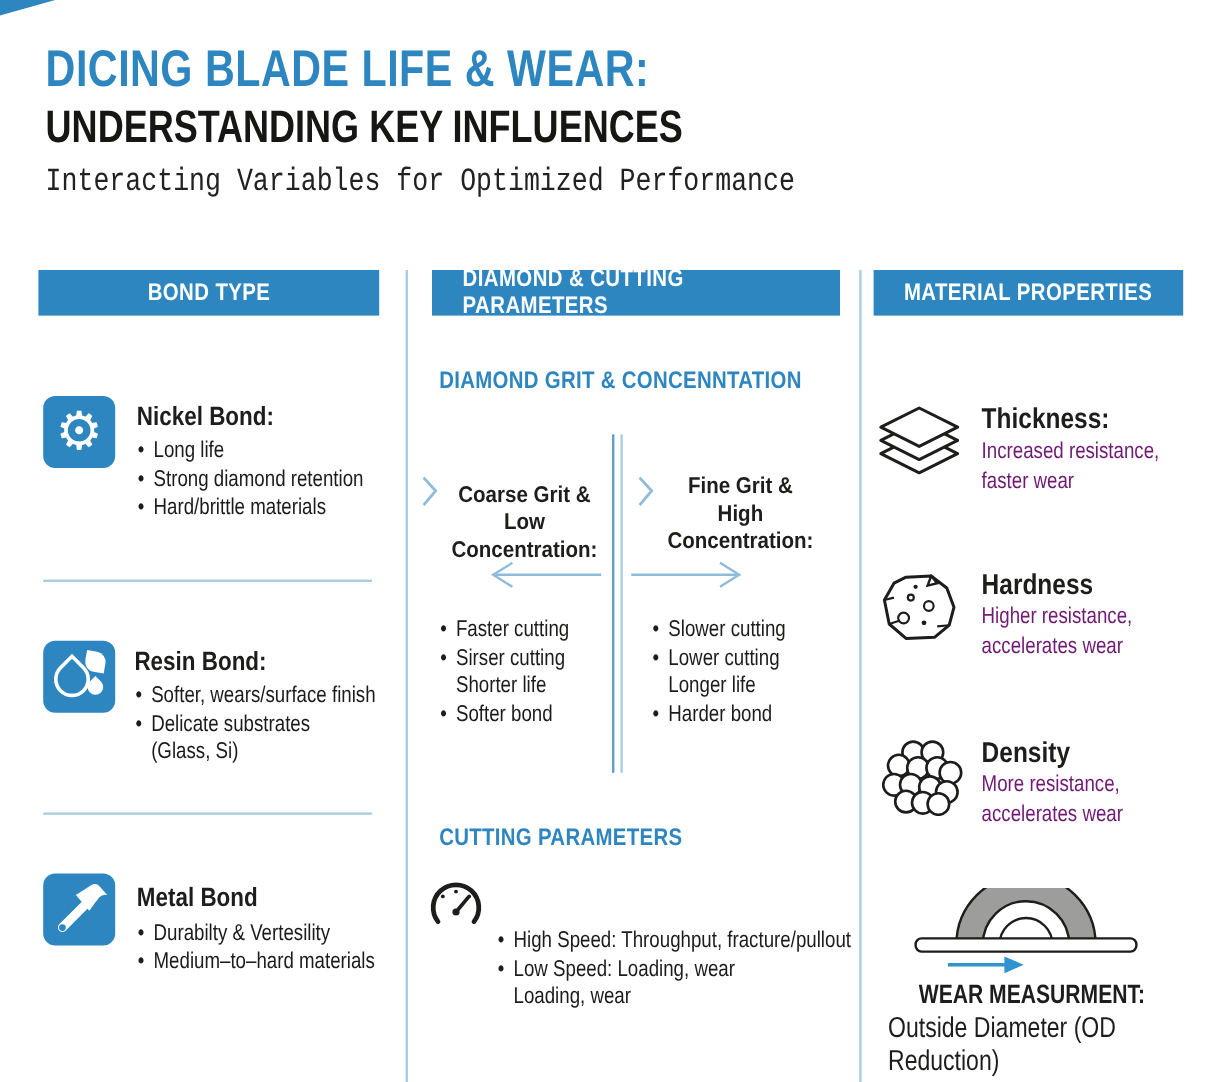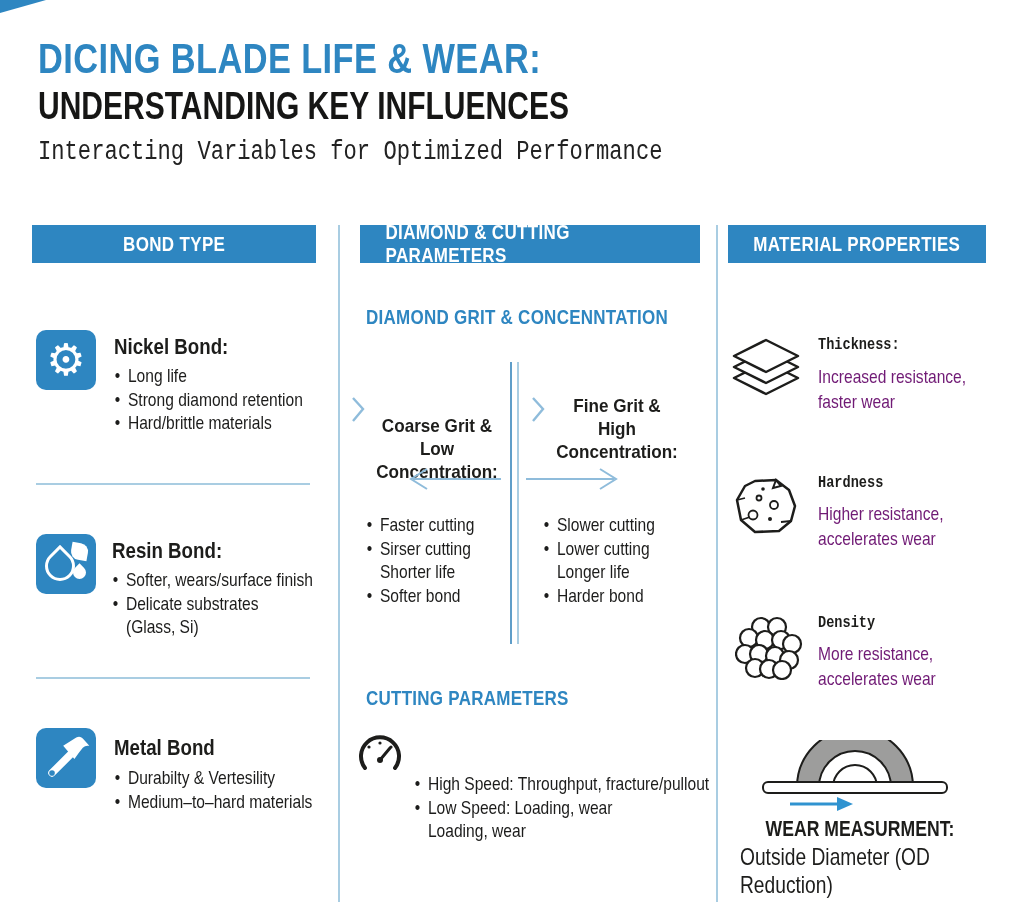--- a/index.html
+++ b/index.html
@@ -26,21 +26,21 @@
   .sec-title{font-size:22px;font-weight:700;}
   ul.blist{list-style:none;margin:0;padding:0;font-size:19px;line-height:23.5px;color:#1c1c1b;}
   ul.blist li{position:relative;padding-left:17px;}
   ul.blist li::before{content:"•";position:absolute;left:1px;}
   ul.blist li.cont::before{content:"";}
   
   .bluehead{font-size:20px;font-weight:700;color:#2e86c1;letter-spacing:.3px;}
   .gritlabel{font-size:19px;font-weight:700;line-height:23px;text-align:center;}
   .gritlabel .cxc{transform:scaleX(0.9);}
   
-  .mp-title{font-size:16px;font-weight:700;font-family:Liberation Mono, monospace;}
+  .mp-title{font-size:24px;font-weight:700;}
   .mp-line{font-size:19px;color:#701a75;}
   .wear-title{font-size:22px;font-weight:700;text-align:center;}
   .wear-sub{font-size:24px;text-align:left;}
   
   .dropbig{position:absolute;left:9px;top:17px;width:24px;height:24px;border:3px solid #fff;
            border-radius:0 50% 50% 50%;transform:rotate(45deg);}
   .dropsmall{position:absolute;left:37px;top:32px;width:13px;height:13px;background:#fff;
            border-radius:0 50% 50% 50%;transform:rotate(45deg);}
   .leaf{position:absolute;left:35px;top:9px;width:17px;height:17px;background:#fff;
            border-radius:0 50% 0 50%;transform:rotate(10deg);}
@@ -108,21 +108,21 @@
   </ul>
 
   <div class="abs bluehead" style="left:366px;top:306px;"><span class="cxc" style="transform-origin:left top;">DIAMOND GRIT &amp; CONCENNTATION</span></div>
 
   <div class="abs" style="left:510px;top:362px;width:2px;height:282px;background:#5f9ec9;"></div>
   <div class="abs" style="left:517px;top:362px;width:2px;height:282px;background:#a9cde2;"></div>
 
   <svg class="abs" style="left:352px;top:397px;" width="13" height="25" viewBox="0 0 13 25">
     <polyline points="1,1 11,12 1,24" fill="none" stroke="#8fbcdb" stroke-width="2.4"></polyline>
   </svg>
-  <div class="abs gritlabel" style="left:368px;top:414px;width:138px;">
+  <div class="abs gritlabel" style="left:368px;top:401px;width:138px;">
     <span class="cxc"><span>Coarse Grit &amp; Low</span><br><span>Concentration:</span></span>
   </div>
 
   <svg class="abs" style="left:532px;top:397px;" width="13" height="25" viewBox="0 0 13 25">
     <polyline points="1,1 11,12 1,24" fill="none" stroke="#8fbcdb" stroke-width="2.4"></polyline>
   </svg>
   <div class="abs gritlabel" style="left:548px;top:394px;width:138px;">
     <span class="cxc"><span>Fine Grit &amp; High</span><br><span>Concentration:</span></span>
   </div>
 

